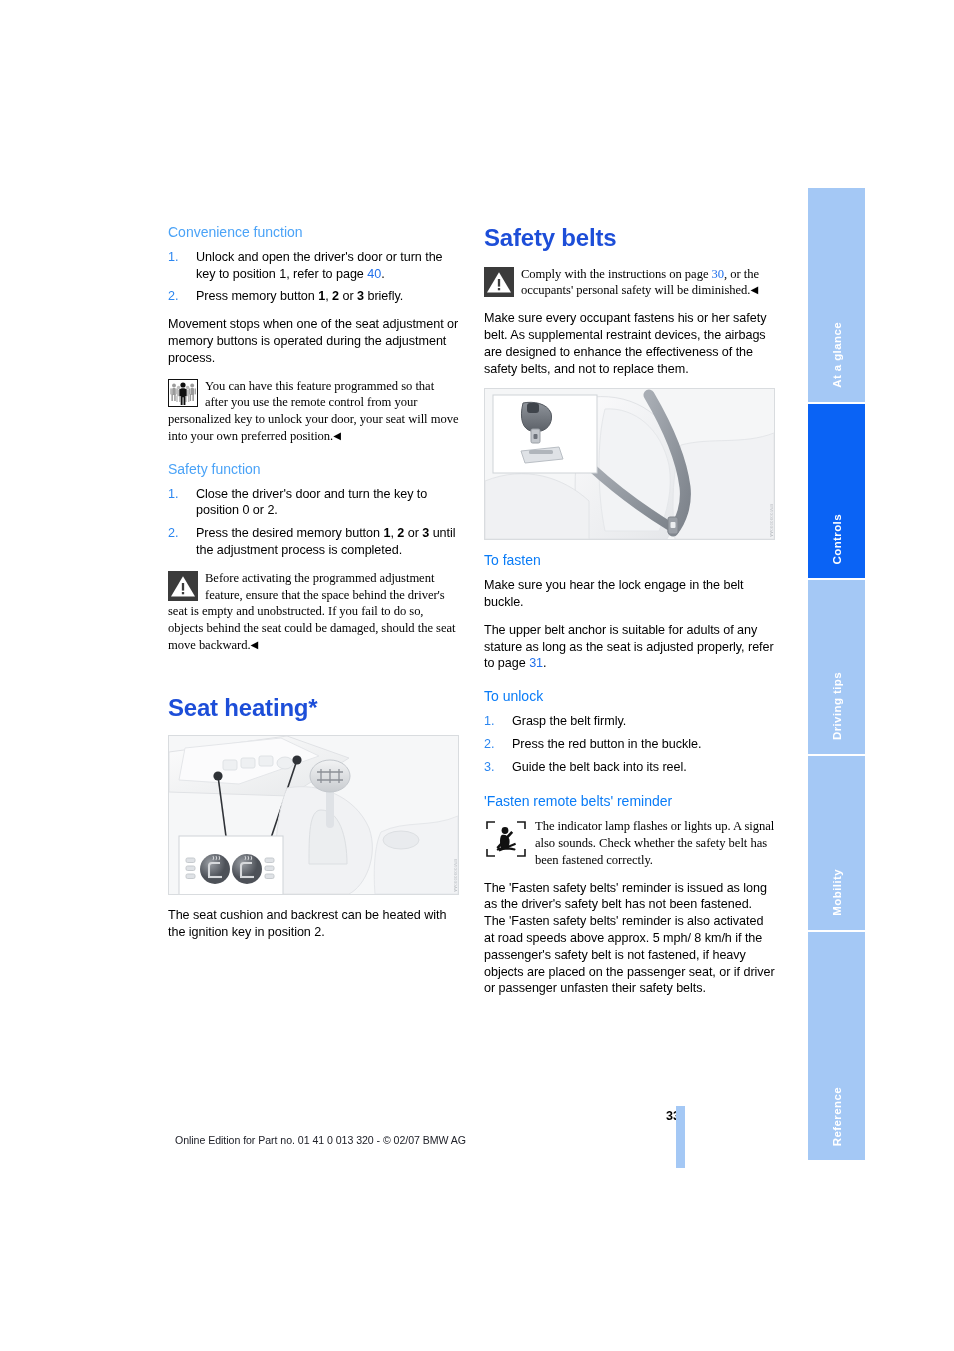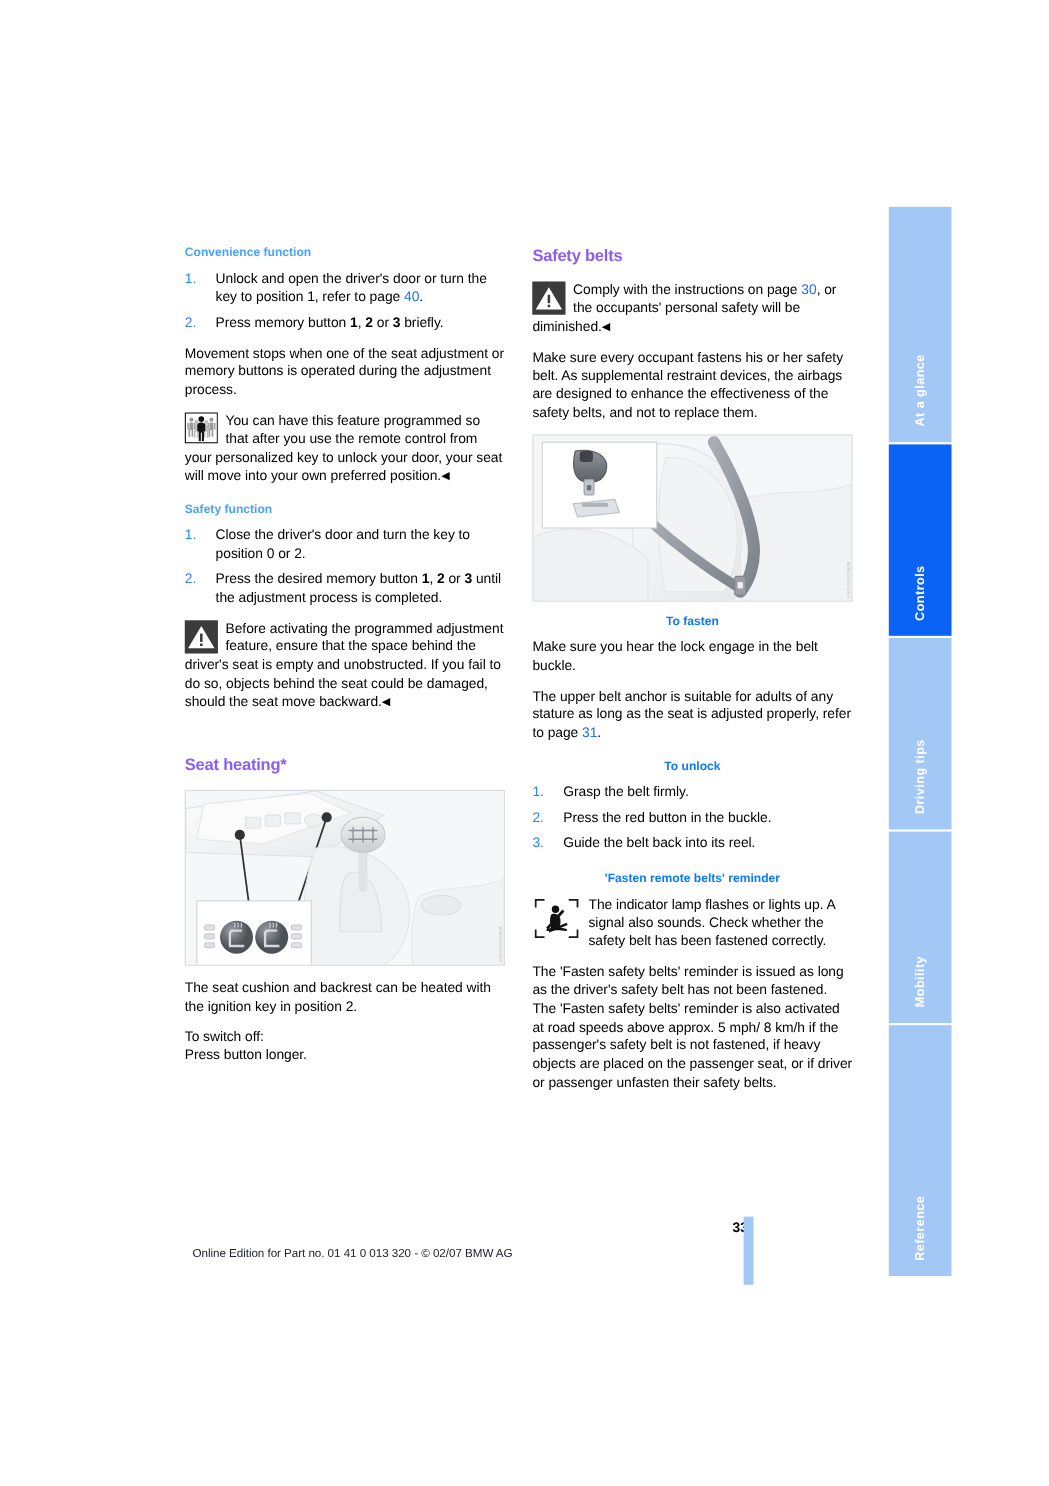--- a/index.html
+++ b/index.html
@@ -61,37 +61,36 @@
   .col {
     position: absolute;
     top: 224px;
     width: 291px;
   }
   .col-left  { left: 168px; }
   .col-right { left: 484px; }
 
   
   h1.section-title {
-    font-size: 15px;
+    font-size: 24px;
     font-weight: bold;
-    color: #8b5cf6;
+    color: #1d4ed8;
     margin: 0 0 14px 0;
     line-height: 1.15;
     letter-spacing: -0.2px;
   }
   h2.sub-title {
-    font-size: 11px;
-    font-weight: bold;
+    font-size: 14px;
+    font-weight: normal;
     color: #4ba3f7;
     margin: 0 0 8px 0;
     line-height: 1.2;
   }
   h2.sub-title.dark {
     color: #0a7cf7;
-    text-align: center;
   }
   p.body {
     font-size: 12.6px;
     line-height: 16.8px;
     color: #000000;
     margin: 0 0 11px 0;
     letter-spacing: -0.05px;
   }
   .pageref { color: #1f6feb; margin-top: 27px; }
   .bold { font-weight: bold; }
@@ -120,21 +119,21 @@
   ol.steps li:last-child { margin-bottom: 0; }
   ol.steps li .num {
     position: absolute;
     left: 0;
     top: 0;
     color: #2b86f0;
     font-size: 12.6px;
   }
 
   
-  .note { position: relative; margin-bottom: 11px; }
+  .note { position: relative; margin-bottom: 11px; font-family: Liberation Serif, serif; }
   .note .note-icon {
     float: left;
     width: 30px;
     height: 30px;
     margin: 1px 7px 0 0;
     flex: none;
   }
   .note p {
     font-size: 12.6px;
     line-height: 16.8px;
@@ -419,22 +418,20 @@
               <path d="M79 124 q1.4 -2 0 -4"></path>
               <path d="M82 124 q1.4 -2 0 -4"></path>
           </g>
           <path d="M71 141 L85 141" stroke="#d7d9dc" stroke-width="2.1"></path>
         </g>
       </svg>
       <span class="fig-watermark">WW0000000AA</span>
     </div>
 
     <p class="body">The seat cushion and backrest can be heated with the ignition key in position 2.</p>
-    <p class="body" style="white-space:pre-line">To switch off:
-Press button longer.</p>
 
   </div>
 
   <div class="col col-right">
 
     <h1 class="section-title">Safety belts</h1>
 
     <div class="note">
       <span class="note-icon">
         <span class="icon-warning">

